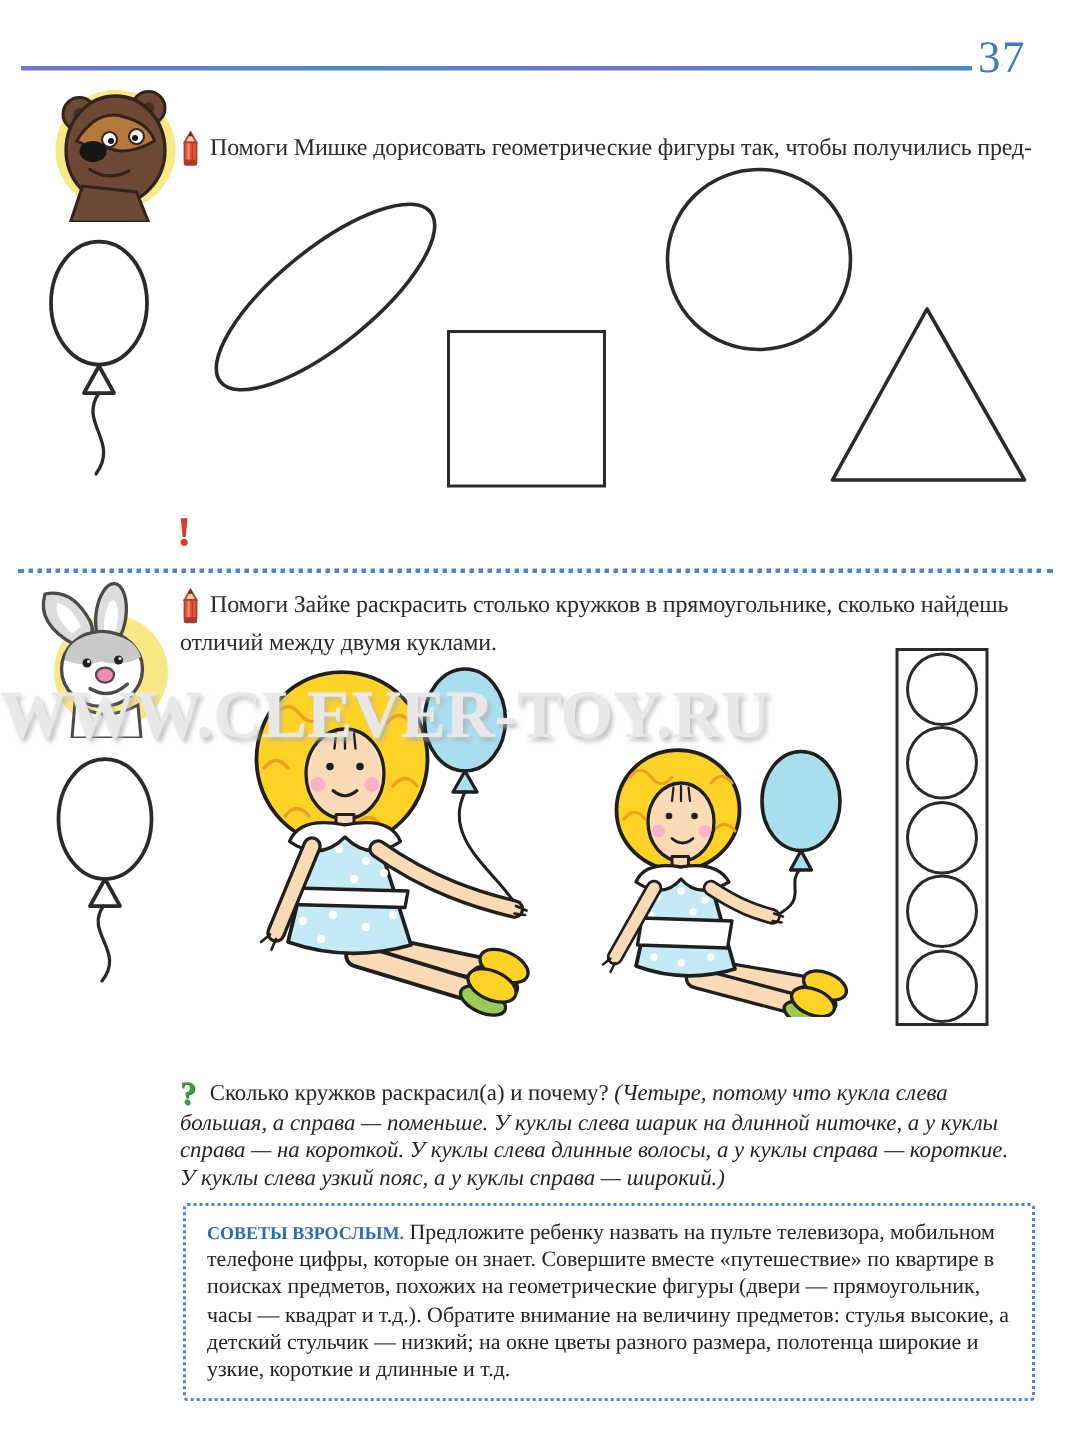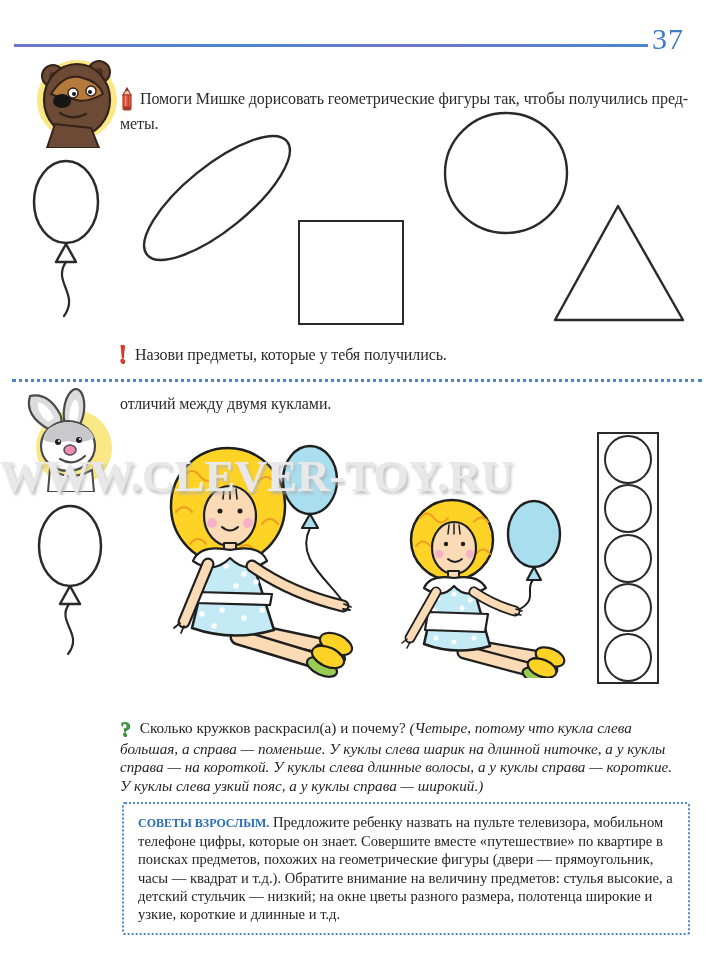--- a/index.html
+++ b/index.html
@@ -75,21 +75,20 @@
           <polygon points="7,1 11,8 3,8" fill="#F0C9A0" stroke="#A8402C" stroke-width="1.2"></polygon>
           <polygon points="7,1 8.6,3.8 5.4,3.8" fill="#5C2D1E"></polygon>
           <rect x="3" y="8" width="8" height="12" fill="#E85A40" stroke="#A8402C" stroke-width="1.2"></rect>
           <line x1="5.7" y1="8.5" x2="5.7" y2="19.5" stroke="#F4907B" stroke-width="1.2"></line>
           <line x1="8.3" y1="8.5" x2="8.3" y2="19.5" stroke="#C43A26" stroke-width="1.2"></line>
           <rect x="3" y="20" width="8" height="3" rx="1" fill="#B03524" stroke="#A8402C" stroke-width="1"></rect>
         </svg>
       </span>
       <span>Помоги Мишке дорисовать геометрические фигуры так, чтобы получились пред-</span>
     </div>
-    <div>меты.</div>
   </div>
 
   <svg class="abs" style="left:24px;top:158px;" width="84" height="162" viewBox="0 0 84 162">
     <g stroke="#2a2a2a" stroke-width="2.5" fill="#fff" stroke-linejoin="round">
       <ellipse cx="42" cy="44" rx="32" ry="41"></ellipse>
       <path d="M42,86 L32,104 L52,104 Z"></path>
     </g>
     <path d="M42,104 C28,124 56,136 40,158" stroke="#2a2a2a" stroke-width="2.2" fill="none" stroke-linecap="round"></path>
   </svg>
 
@@ -102,21 +101,20 @@
   <svg class="abs" style="left:441px;top:110px;" width="130" height="128" viewBox="0 0 130 128">
     <ellipse cx="65" cy="63" rx="61" ry="60" fill="#fff" stroke="#2a2a2a" stroke-width="2.4"></ellipse>
   </svg>
 
   <svg class="abs" style="left:548px;top:200px;" width="142" height="126" viewBox="0 0 142 126">
     <polygon points="70,6 7,120 135,120" fill="#fff" stroke="#2a2a2a" stroke-width="2.4" stroke-linejoin="round"></polygon>
   </svg>
 
   <div id="note1" class="abs">
     <span class="excl">!</span>
-    <span class="task-text">Назови предметы, которые у тебя получились.</span>
   </div>
 
   <div id="divider" class="abs"></div>
 
   <svg class="abs" style="left:16px;top:386px;" width="106" height="106" viewBox="0 0 106 106">
     <circle cx="58" cy="62" r="38" fill="#F9E884"></circle>
     <path d="M34,44 Q8,30 14,10 Q32,6 44,28 Q48,36 42,44 Z" fill="#DCDCDE" stroke="#4a4a4a" stroke-width="2.2" stroke-linejoin="round"></path>
     <path d="M32,36 Q20,26 22,16 Q32,18 38,32 Z" fill="#fff"></path>
     <ellipse cx="58" cy="24" rx="10" ry="21" fill="#DCDCDE" stroke="#4a4a4a" stroke-width="2.2" transform="rotate(7 58 24)"></ellipse>
     <ellipse cx="58" cy="27" rx="4.5" ry="13" fill="#fff" transform="rotate(7 58 27)"></ellipse>
@@ -125,20 +123,33 @@
     <circle cx="42" cy="56" r="3" fill="#222"></circle>
       <circle cx="43" cy="55" r="1" fill="#fff"></circle>
     <circle cx="63" cy="54" r="3" fill="#222"></circle>
       <circle cx="64" cy="53" r="1" fill="#fff"></circle>
     <ellipse cx="54" cy="64" rx="6" ry="5" fill="#F08BB4" stroke="#4a4a4a" stroke-width="1.5"></ellipse>
     <path d="M44,73 Q57,81 69,70" stroke="#4a4a4a" stroke-width="2.2" fill="none" stroke-linecap="round"></path>
     <path d="M34,82 Q52,97 76,84 L78,106 L32,106 Z" fill="#fff" stroke="#4a4a4a" stroke-width="2"></path>
   </svg>
 
   <div class="abs task-text" style="left:120px;top:391px;width:576px;">
+    <div class="task-line1">
+      <span class="pencil-wrap">
+        <svg width="14" height="24" viewBox="0 0 14 24">
+          <polygon points="7,1 11,8 3,8" fill="#F0C9A0" stroke="#A8402C" stroke-width="1.2"></polygon>
+          <polygon points="7,1 8.6,3.8 5.4,3.8" fill="#5C2D1E"></polygon>
+          <rect x="3" y="8" width="8" height="12" fill="#E85A40" stroke="#A8402C" stroke-width="1.2"></rect>
+          <line x1="5.7" y1="8.5" x2="5.7" y2="19.5" stroke="#F4907B" stroke-width="1.2"></line>
+          <line x1="8.3" y1="8.5" x2="8.3" y2="19.5" stroke="#C43A26" stroke-width="1.2"></line>
+          <rect x="3" y="20" width="8" height="3" rx="1" fill="#B03524" stroke="#A8402C" stroke-width="1"></rect>
+        </svg>
+      </span>
+      <span>Помоги Зайке раскрасить столько кружков в прямоугольнике, сколько найдешь</span>
+    </div>
     <div>отличий между двумя куклами.</div>
   </div>
 
   <div id="watermark" class="abs">WWW.CLEVER-TOY.RU</div>
 
   <svg class="abs" style="left:32px;top:502px;" width="80" height="158" viewBox="0 0 80 158">
     <g stroke="#2a2a2a" stroke-width="2.5" fill="#fff" stroke-linejoin="round">
       <ellipse cx="38" cy="44" rx="31" ry="40"></ellipse>
       <path d="M38,84 L28,102 L48,102 Z"></path>
     </g>

